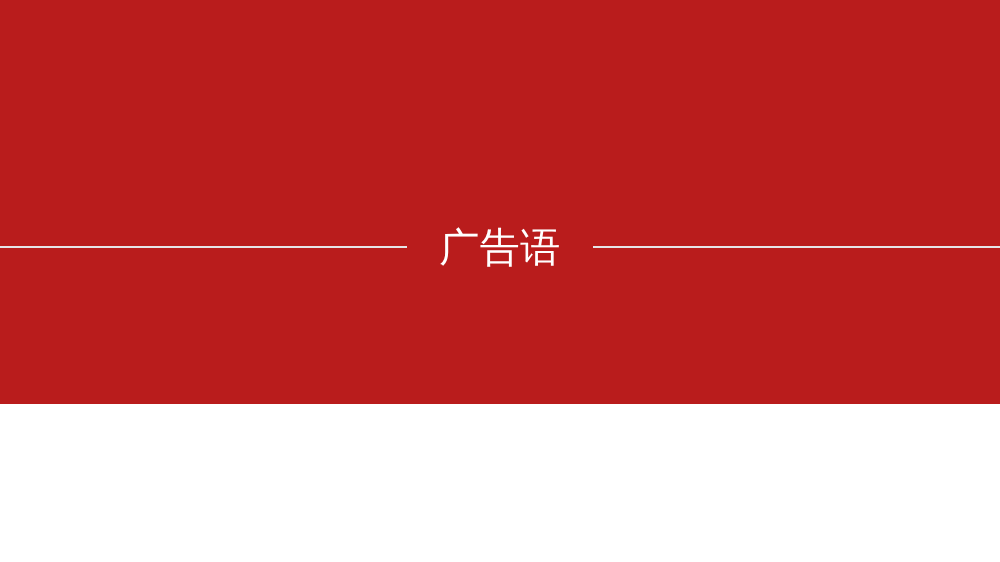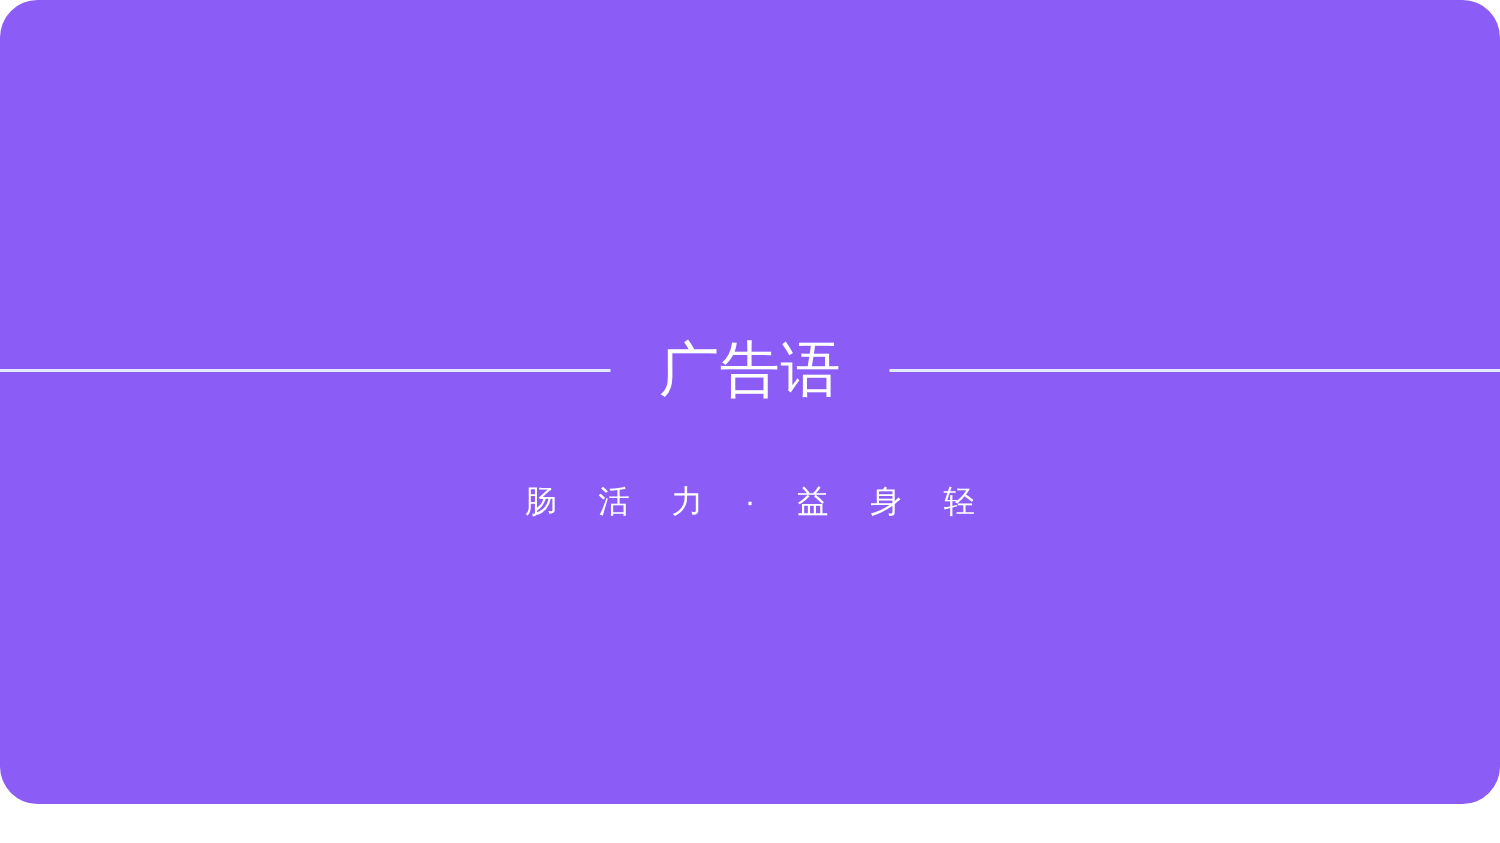--- a/index.html
+++ b/index.html
@@ -12,24 +12,23 @@
     width: 1000px;
     height: 562px;
     overflow: hidden;
     font-family: "Liberation Sans", "DejaVu Sans", sans-serif;
   }
 
   
   .slide {
     position: relative;
     width: 1000px;
-    height: 536px;
-    background: #8b5cf6;
+    height: 404px;
+    background: #b91c1c;
     overflow: hidden;
-    border-radius: 25px;
   }
 
   
   .divider-band {
     position: absolute;
     left: 0;
     top: 0;
     width: 1000px;
     height: 562px;
     display: flex;
@@ -98,15 +97,14 @@
     <div class="rule-gap"></div>
 
     <h1 class="slide-title">广告语</h1>
 
     <div class="rule-gap"></div>
 
     <div class="rule rule-right"></div>
 
   </div>
 
-  <div class="slide-subtitle">肠 活 力 · 益 身 轻</div>
 
 </div>
 
 </body></html>

